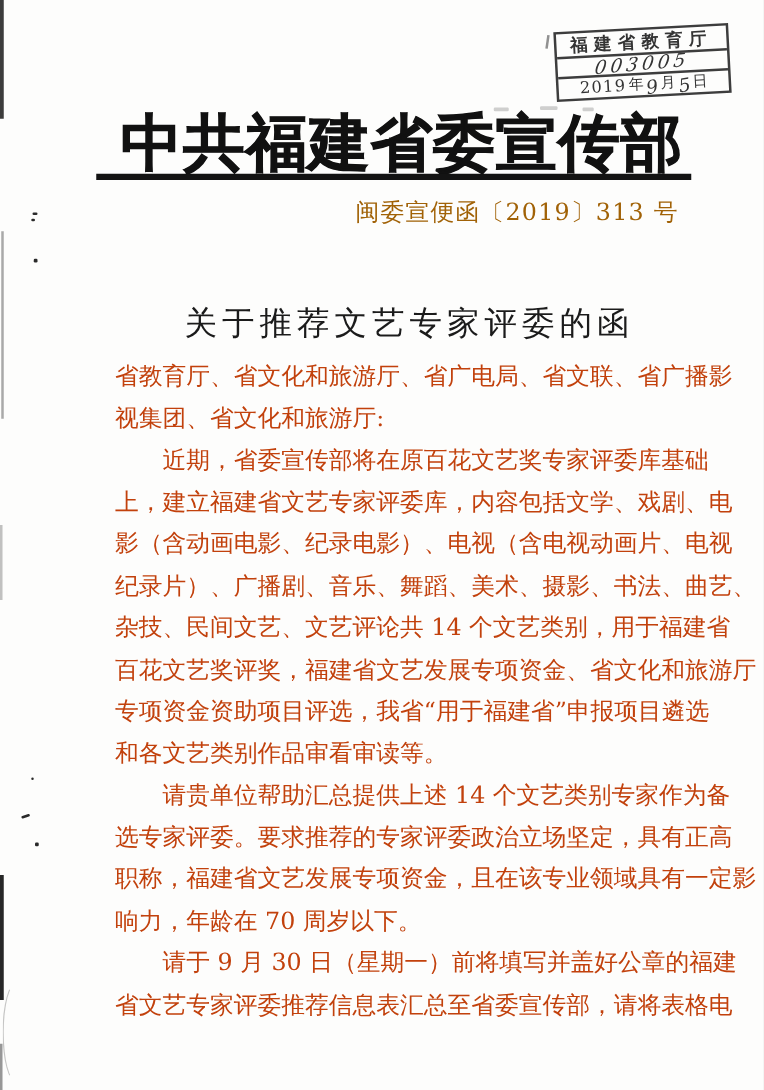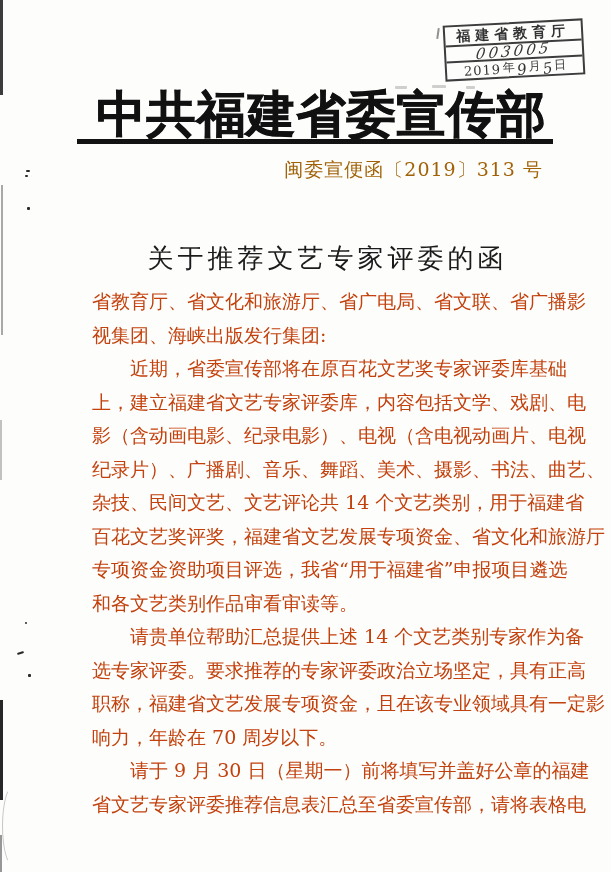--- a/index.html
+++ b/index.html
@@ -120,21 +120,21 @@
   <div class="under-stamp-dash" style="left:466px;top:86px;width:9px;"></div>
 
   <div class="org-title">中共福建省委宣传部</div>
   <div class="rule"></div>
   <div class="doc-number">闽委宣便函〔2019〕313 号</div>
 
   <div class="letter-title">关于推荐文艺专家评委的函</div>
 
   <div class="letter-body">
       <div class="bline">省教育厅、省文化和旅游厅、省广电局、省文联、省广播影</div>
-      <div class="bline end">视集团、海峡出版发行集团:</div>
+      <div class="bline end">视集团、省文化和旅游厅:</div>
       <div class="bline ind">近期，省委宣传部将在原百花文艺奖专家评委库基础</div>
       <div class="bline">上，建立福建省文艺专家评委库，内容包括文学、戏剧、电</div>
       <div class="bline">影（含动画电影、纪录电影）、电视（含电视动画片、电视</div>
       <div class="bline">纪录片）、广播剧、音乐、舞蹈、美术、摄影、书法、曲艺、</div>
       <div class="bline">杂技、民间文艺、文艺评论共 14 个文艺类别，用于福建省</div>
       <div class="bline">百花文艺奖评奖，福建省文艺发展专项资金、省文化和旅游厅</div>
       <div class="bline">专项资金资助项目评选，我省“用于福建省”申报项目遴选</div>
       <div class="bline end">和各文艺类别作品审看审读等。</div>
       <div class="bline ind">请贵单位帮助汇总提供上述 14 个文艺类别专家作为备</div>
       <div class="bline">选专家评委。要求推荐的专家评委政治立场坚定，具有正高</div>

